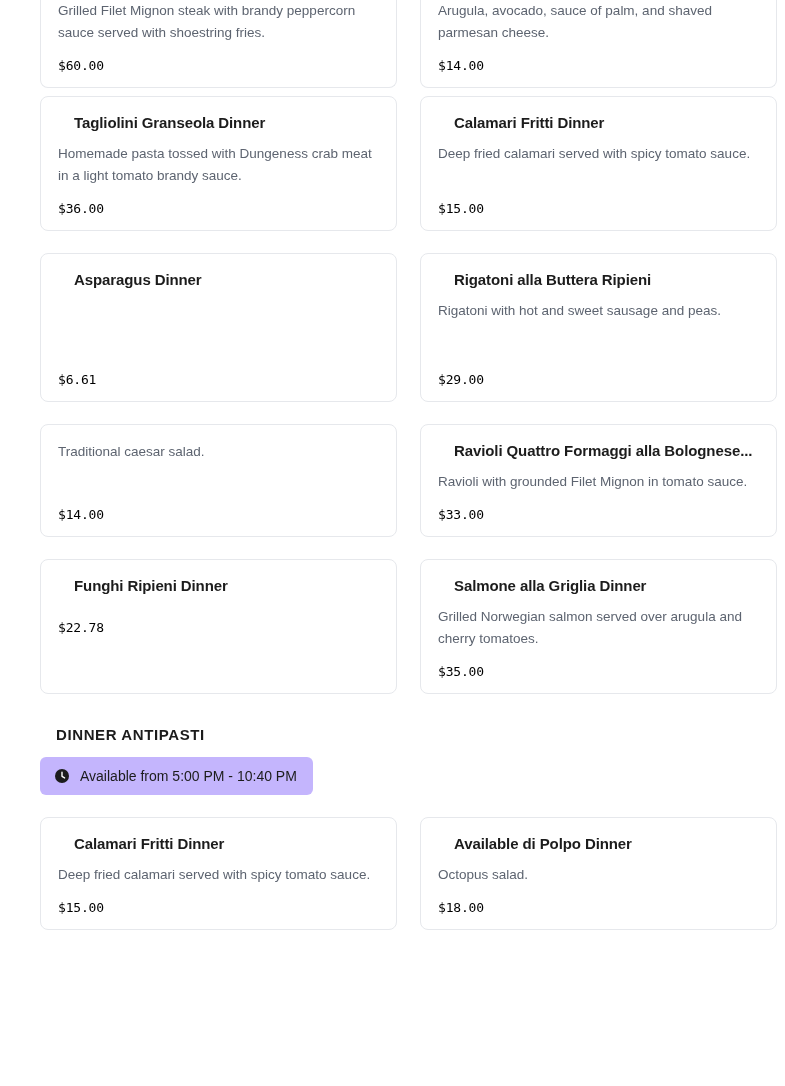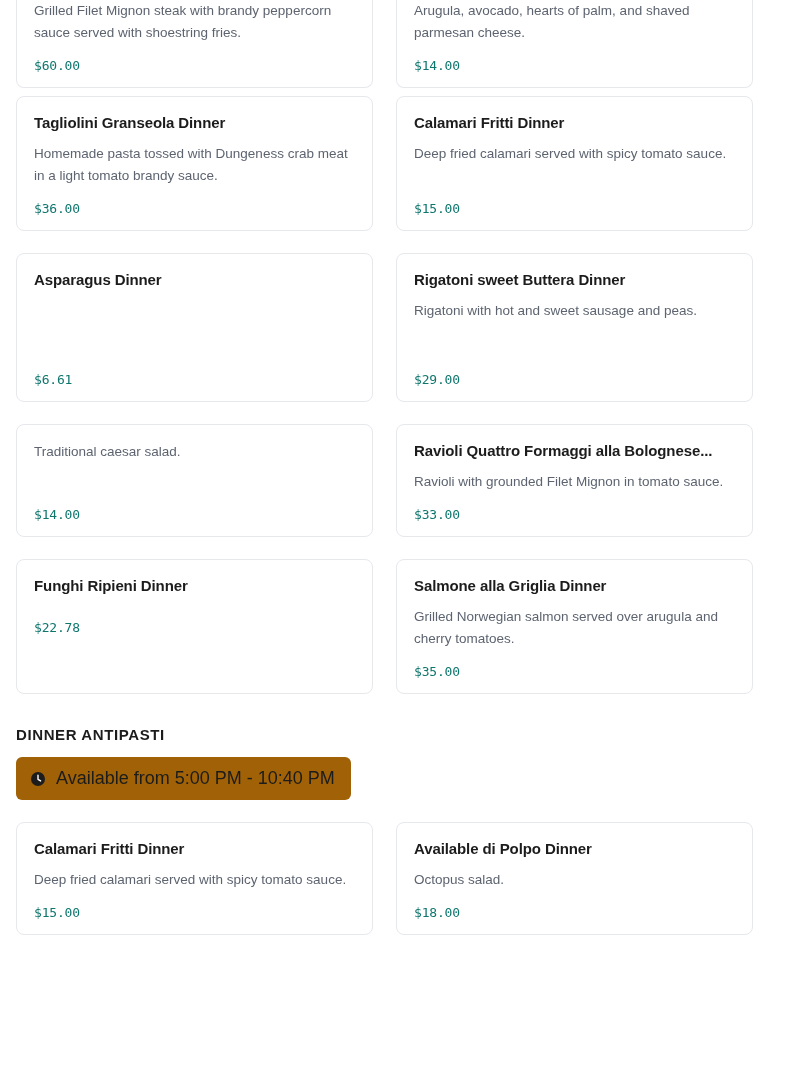--- a/index.html
+++ b/index.html
@@ -9,21 +9,21 @@
     background: #ffffff;
     font-family: "Liberation Sans", sans-serif;
   }
   body {
     width: 785px;
     min-height: 1086px;
     overflow-x: hidden;
   }
   .page {
     width: 721px;
-    padding: 0 16px;
+    padding: 0 40px;
     position: relative;
   }
   .grid {
     display: grid;
     grid-template-columns: 357px 357px;
     column-gap: 23px;
     row-gap: 22px;
     align-content: start;
   }
   .card {
@@ -36,66 +36,66 @@
     position: relative;
     min-height: 0;
   }
   .card.tall { min-height: 149px; }
   .card-title {
     font-size: 15px;
     font-weight: 700;
     color: #1c1c1c;
     letter-spacing: -0.1px;
     line-height: 20px;
-    margin: 0 0 10px 0;
+    margin: 0 0 10px 16px;
     white-space: nowrap;
     overflow: hidden;
     text-overflow: ellipsis;
   }
   .card-desc {
     font-size: 13.5px;
     color: #5d6470;
     line-height: 22px;
     margin: 0;
     flex: 1 1 auto;
   }
   .card-price {
     font-family: "DejaVu Sans Mono", "Liberation Mono", monospace;
     font-size: 13px;
-    color: #0f766e;
+    color: #000000;
     margin-top: 14px;
     letter-spacing: -0.2px;
   }
 
   
   .clipped-row .card {
     border-top-left-radius: 0;
     border-top-right-radius: 0;
     border-top: none;
     padding-top: 0;
     margin-top: 0;
   }
   .clipped-row .card .card-desc { margin-top: 0; }
 
   .section-head {
-    margin: 32px 0 14px 0;
+    margin: 32px 0 14px 16px;
     font-size: 15px;
     font-weight: 700;
     letter-spacing: 0.6px;
     color: #1c1c1c;
     text-transform: uppercase;
   }
   .avail-badge {
     display: inline-flex;
     align-items: center;
     gap: 10px;
-    background: #a16207;
+    background: #c4b5fd;
     border-radius: 6px;
     padding: 11px 16px 11px 14px;
-    font-size: 18px;
+    font-size: 14px;
     color: #1c1c1c;
     margin-bottom: 22px;
   }
   .avail-badge .clock {
     width: 16px; height: 16px;
     flex: 0 0 16px;
     display: block;
   }
   .spacer-8 { height: 8px; }
 </style>
@@ -104,21 +104,21 @@
 
 <div class="page">
 
   
   <div class="grid clipped-row">
     <div class="card">
       <p class="card-desc">Grilled Filet Mignon steak with brandy peppercorn sauce served with shoestring fries.</p>
       <div class="card-price">$60.00</div>
     </div>
     <div class="card">
-      <p class="card-desc">Arugula, avocado, hearts of palm, and shaved parmesan cheese.</p>
+      <p class="card-desc">Arugula, avocado, sauce of palm, and shaved parmesan cheese.</p>
       <div class="card-price">$14.00</div>
     </div>
   </div>
 
   <div class="spacer-8"></div>
 
   
   <div class="grid">
 
     <div class="card">
@@ -133,21 +133,21 @@
       <div class="card-price">$15.00</div>
     </div>
 
     <div class="card tall">
       <h3 class="card-title">Asparagus Dinner</h3>
       <p class="card-desc"></p>
       <div class="card-price">$6.61</div>
     </div>
 
     <div class="card tall">
-      <h3 class="card-title">Rigatoni sweet Buttera Dinner</h3>
+      <h3 class="card-title">Rigatoni alla Buttera Ripieni</h3>
       <p class="card-desc">Rigatoni with hot and sweet sausage and peas.</p>
       <div class="card-price">$29.00</div>
     </div>
 
     <div class="card">
       <p class="card-desc">Traditional caesar salad.</p>
       <div class="card-price">$14.00</div>
     </div>
 
     <div class="card">

